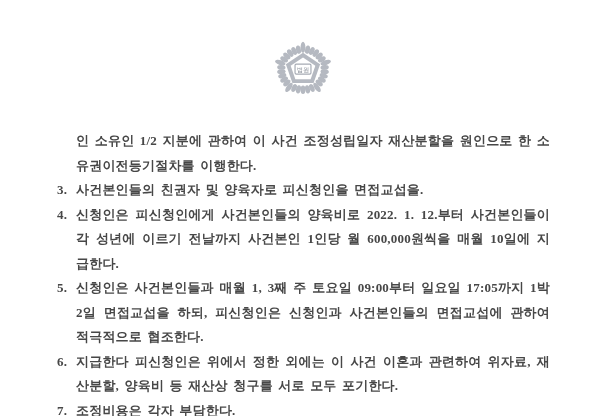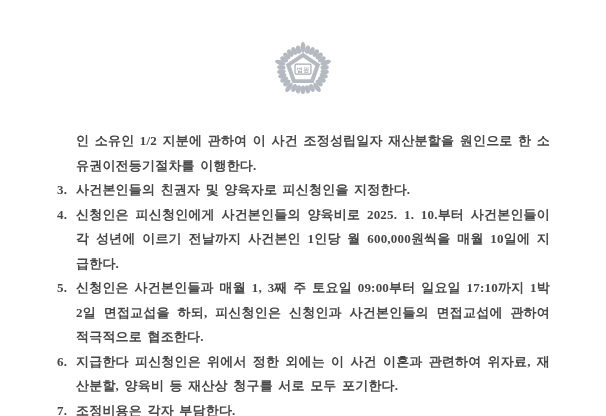--- a/index.html
+++ b/index.html
@@ -100,31 +100,31 @@
 
   <div class="doc-body">
 
     <div class="clause continued">
       <span class="clause-num"></span>
       <span class="clause-text">인 소유인 1/2 지분에 관하여 이 사건 조정성립일자 재산분할을 원인으로 한 소유권이전등기절차를 이행한다.</span>
     </div>
 
     <div class="clause">
       <span class="clause-num">3.</span>
-      <span class="clause-text">사건본인들의 친권자 및 양육자로 피신청인을 지정한다.</span>
+      <span class="clause-text">사건본인들의 친권자 및 양육자로 피신청인을 면접교섭을.</span>
     </div>
 
     <div class="clause">
       <span class="clause-num">4.</span>
-      <span class="clause-text">신청인은 피신청인에게 사건본인들의 양육비로 2025. 1. 10.부터 사건본인들이 각 성년에 이르기 전날까지 사건본인 1인당 월 600,000원씩을 매월 10일에 지급한다.</span>
+      <span class="clause-text">신청인은 피신청인에게 사건본인들의 양육비로 2022. 1. 12.부터 사건본인들이 각 성년에 이르기 전날까지 사건본인 1인당 월 600,000원씩을 매월 10일에 지급한다.</span>
     </div>
 
     <div class="clause">
       <span class="clause-num">5.</span>
-      <span class="clause-text">신청인은 사건본인들과 매월 1, 3째 주 토요일 09:00부터 일요일 17:10까지 1박 2일 면접교섭을 하되, 피신청인은 신청인과 사건본인들의 면접교섭에 관하여 적극적으로 협조한다.</span>
+      <span class="clause-text">신청인은 사건본인들과 매월 1, 3째 주 토요일 09:00부터 일요일 17:05까지 1박 2일 면접교섭을 하되, 피신청인은 신청인과 사건본인들의 면접교섭에 관하여 적극적으로 협조한다.</span>
     </div>
 
     <div class="clause">
       <span class="clause-num">6.</span>
       <span class="clause-text">지급한다 피신청인은 위에서 정한 외에는 이 사건 이혼과 관련하여 위자료, 재산분할, 양육비 등 재산상 청구를 서로 모두 포기한다.</span>
     </div>
 
     <div class="clause">
       <span class="clause-num">7.</span>
       <span class="clause-text">조정비용은 각자 부담한다.</span>

